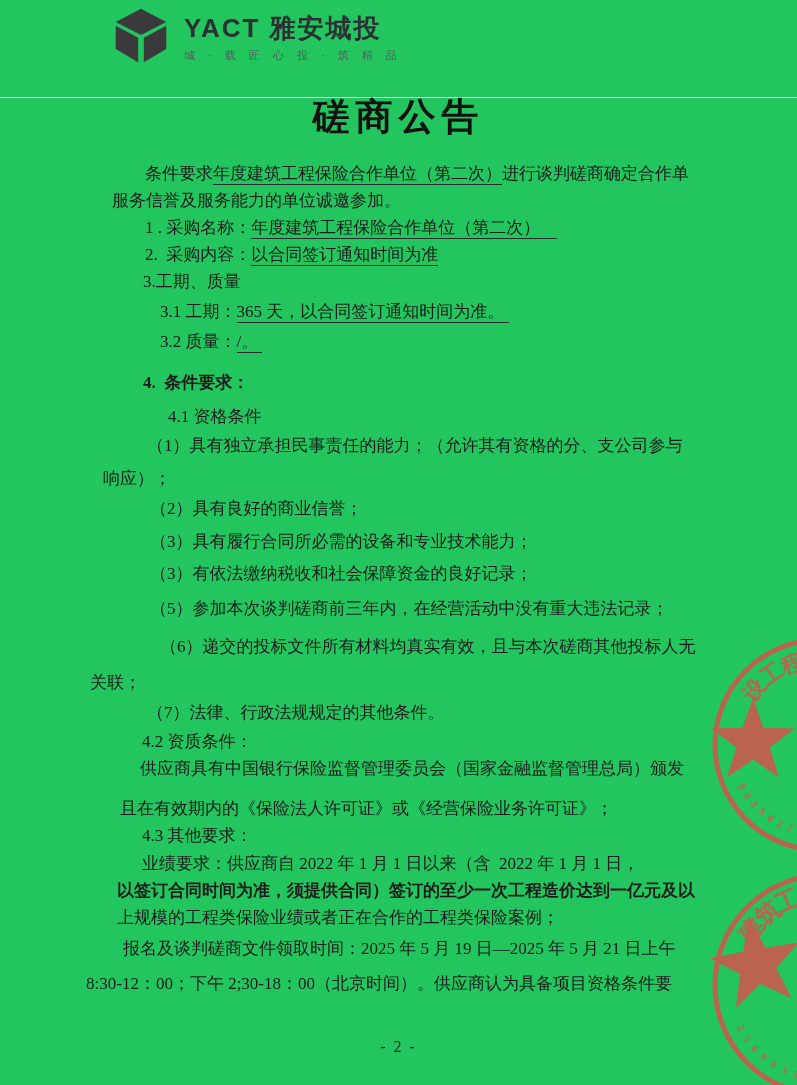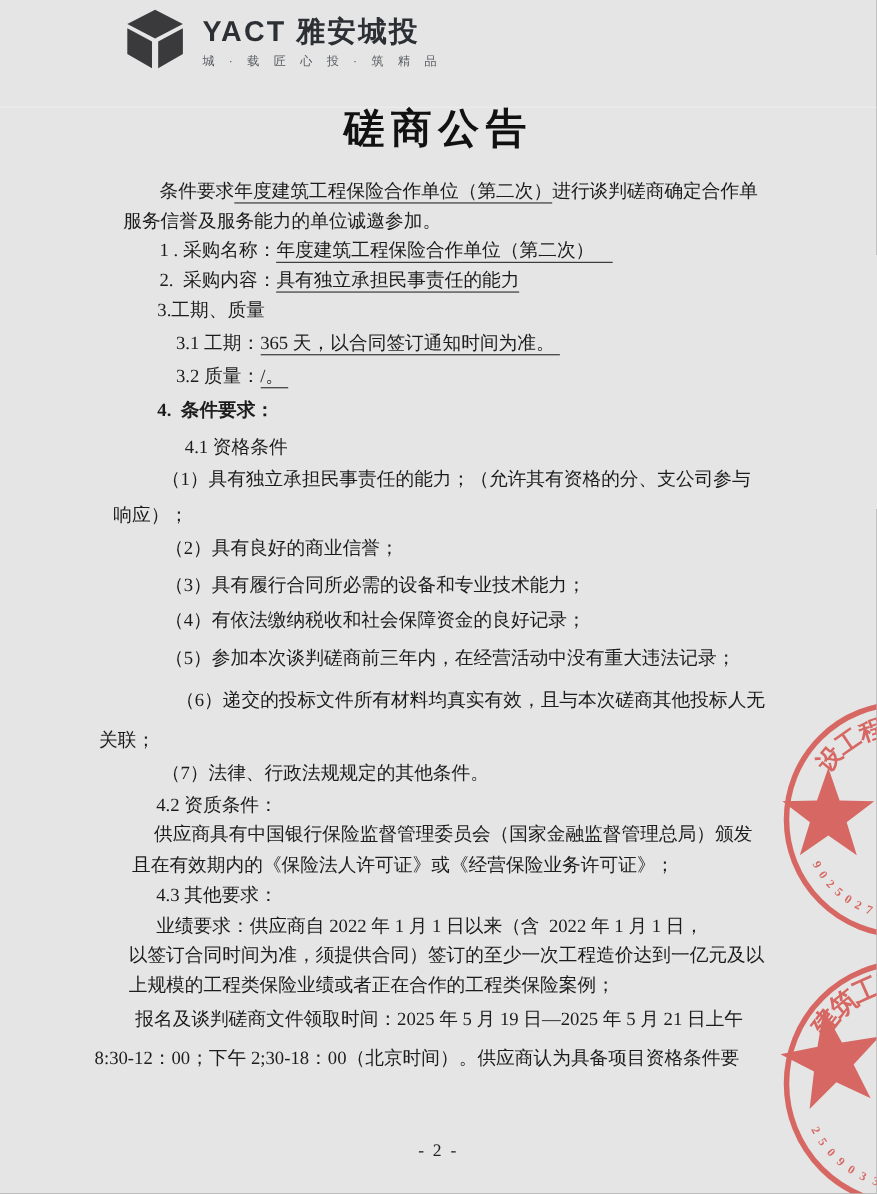--- a/index.html
+++ b/index.html
@@ -1,19 +1,19 @@
 <!DOCTYPE html>
 <html><head>
 <meta charset="utf-8">
 <style>
   html,body{margin:0;padding:0;background:#9a9a9a;}
   #page{
     position:relative;
     width:797px;height:1085px;
-    background:#e5e5e5;
+    background:#22c55e;
     overflow:hidden;
     font-family:"Liberation Serif", serif;
     color:#1c1c1c;
   }
   
   #logo{position:absolute;left:112px;top:6px;display:flex;align-items:flex-start;}
   #logo-cube{width:58px;height:58px;flex:0 0 auto;}
   #logo-textcol{margin-left:14px;padding-top:8px;font-family:"Liberation Sans", sans-serif;}
   #brand{font-size:26px;font-weight:bold;color:#2c2f34;letter-spacing:2px;line-height:1.1;}
   #tagline{margin-top:5px;font-size:11px;color:#565a60;letter-spacing:5px;}
@@ -58,41 +58,41 @@
   </div>
 
   <div id="header-rule"></div>
 
   <div id="doc-title">磋商公告</div>
 
   <div id="doc-lines">
       <div class="line" style="margin-top: 0px; padding-left: 59px;"><span>条件要求</span><span class="u">年度建筑工程保险合作单位（第二次）</span><span>进行谈判磋商确定合作单</span></div>
       <div class="line" style="margin-top: 0px; padding-left: 26px;"><span>服务信誉及服务能力的单位诚邀参加。</span></div>
       <div class="line" style="margin-top: 0px; padding-left: 59px;"><span>1 . 采购名称：</span><span class="u">年度建筑工程保险合作单位（第二次）　</span></div>
-      <div class="line" style="margin-top: 0px; padding-left: 59px;"><span>2.  采购内容：</span><span class="u">具有独立承担民事责任的能力</span></div>
+      <div class="line" style="margin-top: 0px; padding-left: 59px;"><span>2.  采购内容：</span><span class="u">以合同签订通知时间为准</span></div>
       <div class="line" style="margin-top: 0px; padding-left: 57px;"><span>3.工期、质量</span></div>
       <div class="line" style="margin-top: 3px; padding-left: 74px;"><span>3.1 工期：</span><span class="u">365 天，以合同签订通知时间为准。 </span></div>
       <div class="line" style="margin-top: 3px; padding-left: 74px;"><span>3.2 质量：</span><span class="u">/。 </span></div>
-      <div class="line b" style="margin-top: 4px; padding-left: 57px;"><span>4.  条件要求：</span></div>
+      <div class="line b" style="margin-top: 14px; padding-left: 57px;"><span>4.  条件要求：</span></div>
       <div class="line" style="margin-top: 7px; padding-left: 82px;"><span>4.1 资格条件</span></div>
       <div class="line" style="margin-top: 2px; padding-left: 61px;"><span>（1）具有独立承担民事责任的能力；（允许其有资格的分、支公司参与</span></div>
       <div class="line" style="margin-top: 6px; padding-left: 17px;"><span>响应）；</span></div>
       <div class="line" style="margin-top: 3px; padding-left: 64px;"><span>（2）具有良好的商业信誉；</span></div>
       <div class="line" style="margin-top: 6px; padding-left: 64px;"><span>（3）具有履行合同所必需的设备和专业技术能力；</span></div>
-      <div class="line" style="margin-top: 5px; padding-left: 64px;"><span>（4）有依法缴纳税收和社会保障资金的良好记录；</span></div>
+      <div class="line" style="margin-top: 5px; padding-left: 64px;"><span>（3）有依法缴纳税收和社会保障资金的良好记录；</span></div>
       <div class="line" style="margin-top: 8px; padding-left: 64px;"><span>（5）参加本次谈判磋商前三年内，在经营活动中没有重大违法记录；</span></div>
       <div class="line" style="margin-top: 11px; padding-left: 74px;"><span>（6）递交的投标文件所有材料均真实有效，且与本次磋商其他投标人无</span></div>
       <div class="line" style="margin-top: 9px; padding-left: 4px;"><span>关联；</span></div>
       <div class="line" style="margin-top: 3px; padding-left: 61px;"><span>（7）法律、行政法规规定的其他条件。</span></div>
       <div class="line" style="margin-top: 2px; padding-left: 56px;"><span>4.2 资质条件：</span></div>
       <div class="line" style="margin-top: 0px; padding-left: 54px;"><span>供应商具有中国银行保险监督管理委员会（国家金融监督管理总局）颁发</span></div>
-      <div class="line" style="margin-top: 1px; padding-left: 34px;"><span>且在有效期内的《保险法人许可证》或《经营保险业务许可证》；</span></div>
+      <div class="line" style="margin-top: 13px; padding-left: 34px;"><span>且在有效期内的《保险法人许可证》或《经营保险业务许可证》；</span></div>
       <div class="line" style="margin-top: 0px; padding-left: 56px;"><span>4.3 其他要求：</span></div>
       <div class="line" style="margin-top: 1px; padding-left: 56px;"><span>业绩要求：供应商自 2022 年 1 月 1 日以来（含  2022 年 1 月 1 日，</span></div>
-      <div class="line" style="margin-top: 0px; padding-left: 31px;"><span>以签订合同时间为准，须提供合同）签订的至少一次工程造价达到一亿元及以</span></div>
+      <div class="line" style="margin-top: 0px; padding-left: 31px; font-weight: bold;"><span>以签订合同时间为准，须提供合同）签订的至少一次工程造价达到一亿元及以</span></div>
       <div class="line" style="margin-top: 0px; padding-left: 31px;"><span>上规模的工程类保险业绩或者正在合作的工程类保险案例；</span></div>
       <div class="line" style="margin-top: 4px; padding-left: 37px;"><span>报名及谈判磋商文件领取时间：2025 年 5 月 19 日—2025 年 5 月 21 日上午</span></div>
       <div class="line" style="margin-top: 8px; padding-left: 0px;"><span>8:30-12：00；下午 2;30-18：00（北京时间）。供应商认为具备项目资格条件要</span></div>
     </div>
 
   <svg id="seal-1" class="seal" width="240" height="240">
       <circle cx="130" cy="110" r="105" fill="none" stroke="#d5524c" stroke-width="5"></circle>
       <polygon points="63.0,63.0 73.3,92.8 104.8,93.4 79.7,112.4 88.9,142.6 63.0,124.6 37.1,142.6 46.3,112.4 21.2,93.4 52.7,92.8" fill="#d5524c"></polygon>
       <text x="64.1201778917679" y="54.72026556695762" fill="#d5524c" font-size="22" font-weight="bold" text-anchor="middle" dominant-baseline="central" font-family="&quot;Liberation Serif&quot;, serif" transform="rotate(310 64.1201778917679 54.72026556695762)">设</text>
       <text x="81.28906362446438" y="39.125147778506644" fill="#d5524c" font-size="22" font-weight="bold" text-anchor="middle" dominant-baseline="central" font-family="&quot;Liberation Serif&quot;, serif" transform="rotate(325.5 81.28906362446438 39.125147778506644)">工</text>

